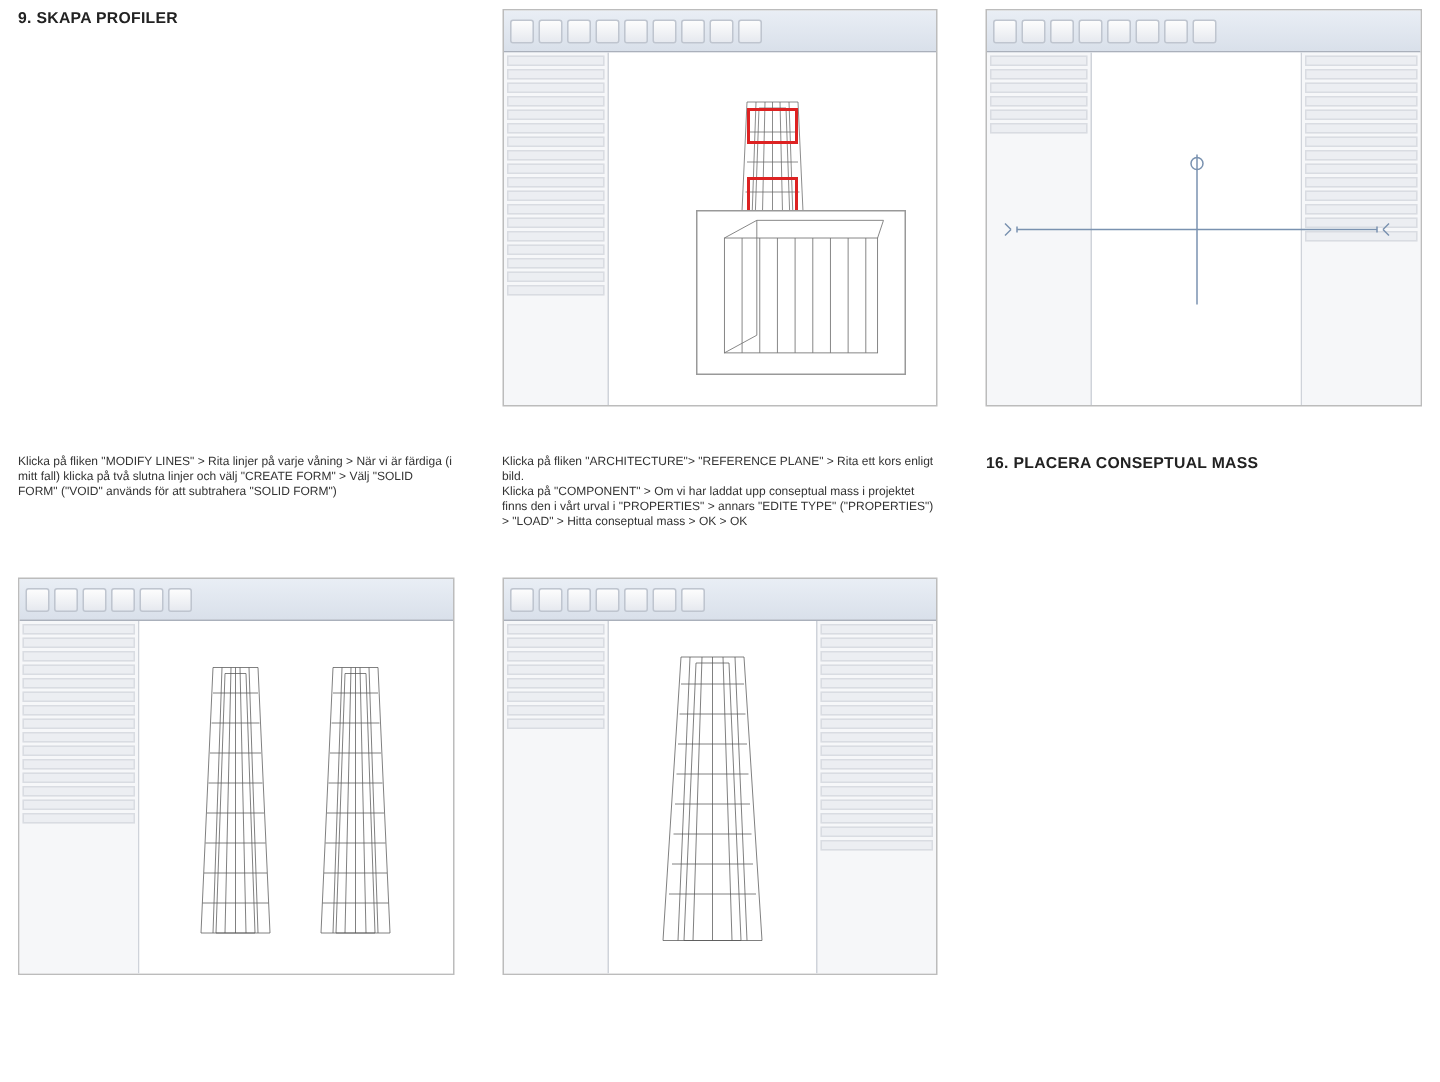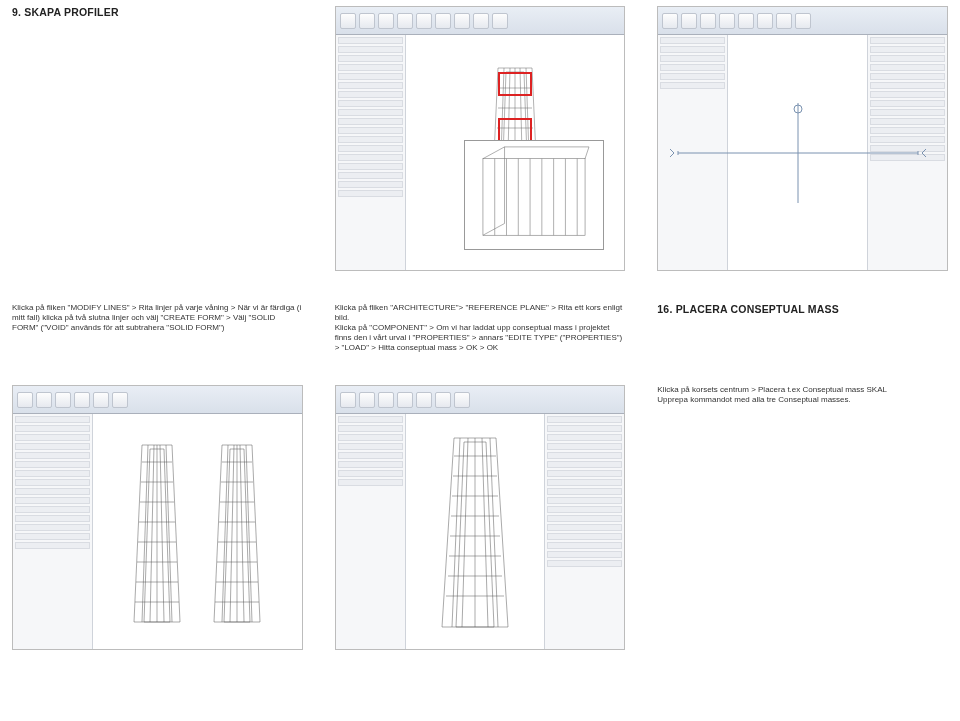--- a/index.html
+++ b/index.html
@@ -402,18 +402,14 @@
           <div class="panel-row"></div>
         <div class="panel-row"></div>
           <div class="panel-row"></div>
           <div class="panel-row"></div>
         <div class="panel-row"></div>
           <div class="panel-row"></div>
       </div>
     </div>
   </div>
 
-  <div class="caption">
-    <span>Klicka på korsets centrum &gt; Placera t.ex Conseptual mass SKAL</span><br>
-    <span>Upprepa kommandot med alla tre Conseptual masses.</span>
-  </div>
 
 </div>
 
 </body></html>

